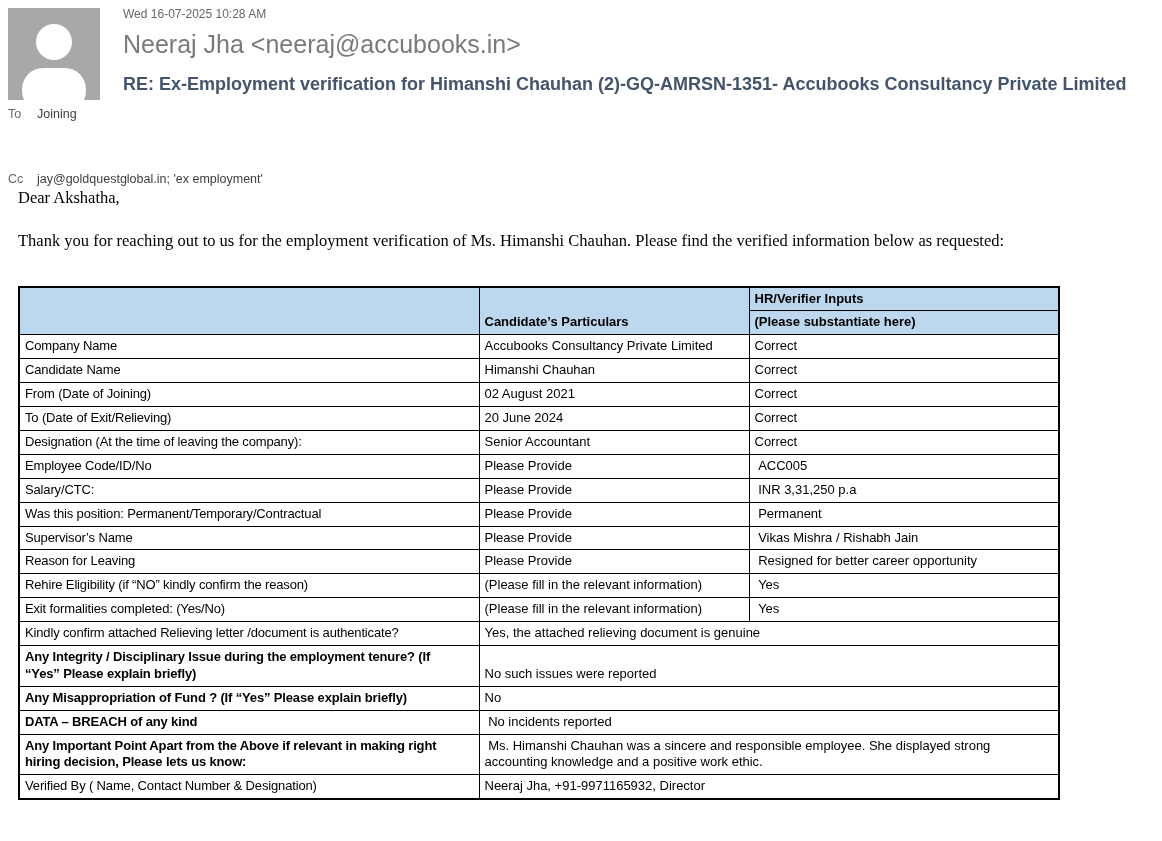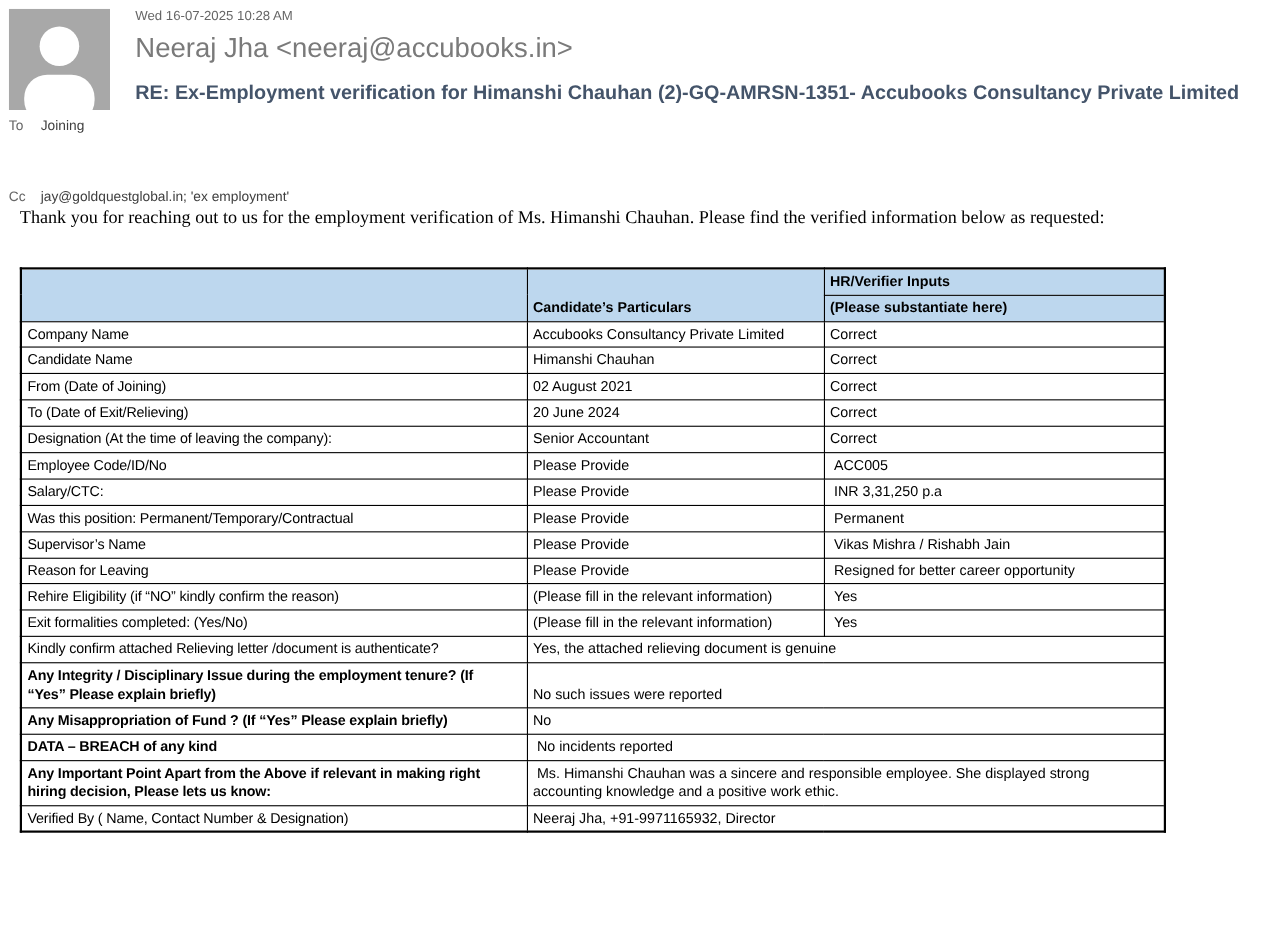--- a/index.html
+++ b/index.html
@@ -72,20 +72,21 @@
   <div class="subject">RE: Ex-Employment verification for Himanshi Chauhan (2)-GQ-AMRSN-1351- Accubooks Consultancy Private Limited</div>
   <div class="addr-row to">
     <span class="addr-label">To</span><span class="addr-value">Joining</span>
   </div>
   <div class="addr-row cc">
     <span class="addr-label">Cc</span><span class="addr-value">jay@goldquestglobal.in; 'ex employment'</span>
   </div>
 </div>
 
 <div class="email-body">
+  <p>Dear Akshatha,</p>
   <p>Thank you for reaching out to us for the employment verification of Ms. Himanshi Chauhan. Please find the verified information below as requested:</p>
 </div>
 
 <table class="verification">
   <colgroup>
     <col style="width:460px">
     <col style="width:270px">
     <col style="width:310px">
   </colgroup>
   <thead>

